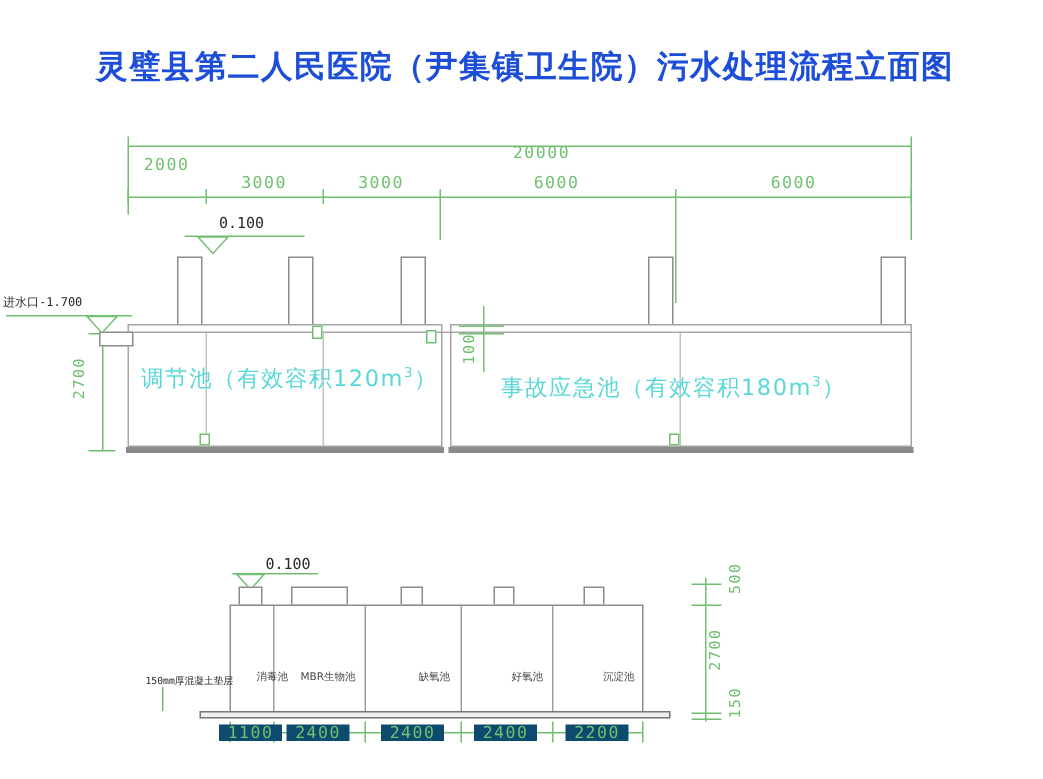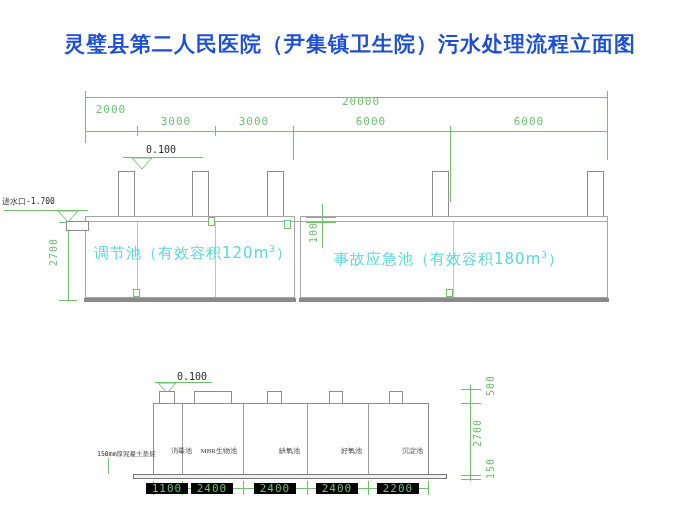--- a/index.html
+++ b/index.html
@@ -28,21 +28,21 @@
   .stub{position:absolute;top:391px;height:13px;box-sizing:border-box;
         border:1.3px solid #8c8c8c;background:#fff;}
   .sq{position:absolute;box-sizing:border-box;border:1px solid var(--green,#70c070);background:#fff;}
   .cyanlbl{position:absolute;color:var(--cyan,#5ad7d7);font-size:15px;line-height:17px;
            letter-spacing:1px;white-space:nowrap;}
   .cyanlbl sup{font-size:9px;}
   .tinylbl{position:absolute;top:447px;width:50px;text-align:right;font-size:7px;
            line-height:9px;color:#4a4a4a;white-space:nowrap;}
   .thick{position:absolute;background:#8a8a8a;}
   .tri{position:absolute;color:var(--green,#70c070);}
-  .dim-bglbl{background:#000000;}
+  .dim-bglbl{background:#0c4a6e;}
 </style>
 </head>
 <body>
 
 <div id="canvas">
 
   <div class="title">灵璧县第二人民医院（尹集镇卫生院）污水处理流程立面图</div>
 
   <div>
 
@@ -132,21 +132,21 @@
     <div class="stub" style="left:329px;width:14px;"></div>
     <div class="stub" style="left:389px;width:14px;"></div>
 
     <div class="tank" style="left:153px;top:403px;width:276px;height:72px;border:1.5px solid #8c8c8c;"></div>
     <div class="gvl" style="left:182px;top:404px;height:70px;background:#9e9e9e;"></div>
     <div class="gvl" style="left:243px;top:404px;height:70px;background:#9e9e9e;"></div>
     <div class="gvl" style="left:307px;top:404px;height:70px;background:#9e9e9e;"></div>
     <div class="gvl" style="left:368px;top:404px;height:70px;background:#9e9e9e;"></div>
 
     <div class="tinylbl" style="left:142px;">消毒池</div>
-    <div class="tinylbl" style="left:187px;font-family:Liberation Serif, serif;">MBR生物池</div>
+    <div class="tinylbl" style="left:187px;">MBR生物池</div>
     <div class="tinylbl" style="left:250px;">缺氧池</div>
     <div class="tinylbl" style="left:312px;">好氧池</div>
     <div class="tinylbl" style="left:373px;">沉淀池</div>
 
     <div class="tank" style="left:133px;top:474px;width:314px;height:5px;border-color:#777;background:#f0f0f0;"></div>
     <div class="cadblack" style="left:97px;top:449px;font-size:6.5px;">150mm厚混凝土垫层</div>
     <div class="vl" style="left:108px;top:458px;height:16px;"></div>
 
     <div class="hl" style="left:153px;top:488px;width:275px;"></div>
     <div class="vl" style="left:153px;top:481px;height:14px;"></div>

